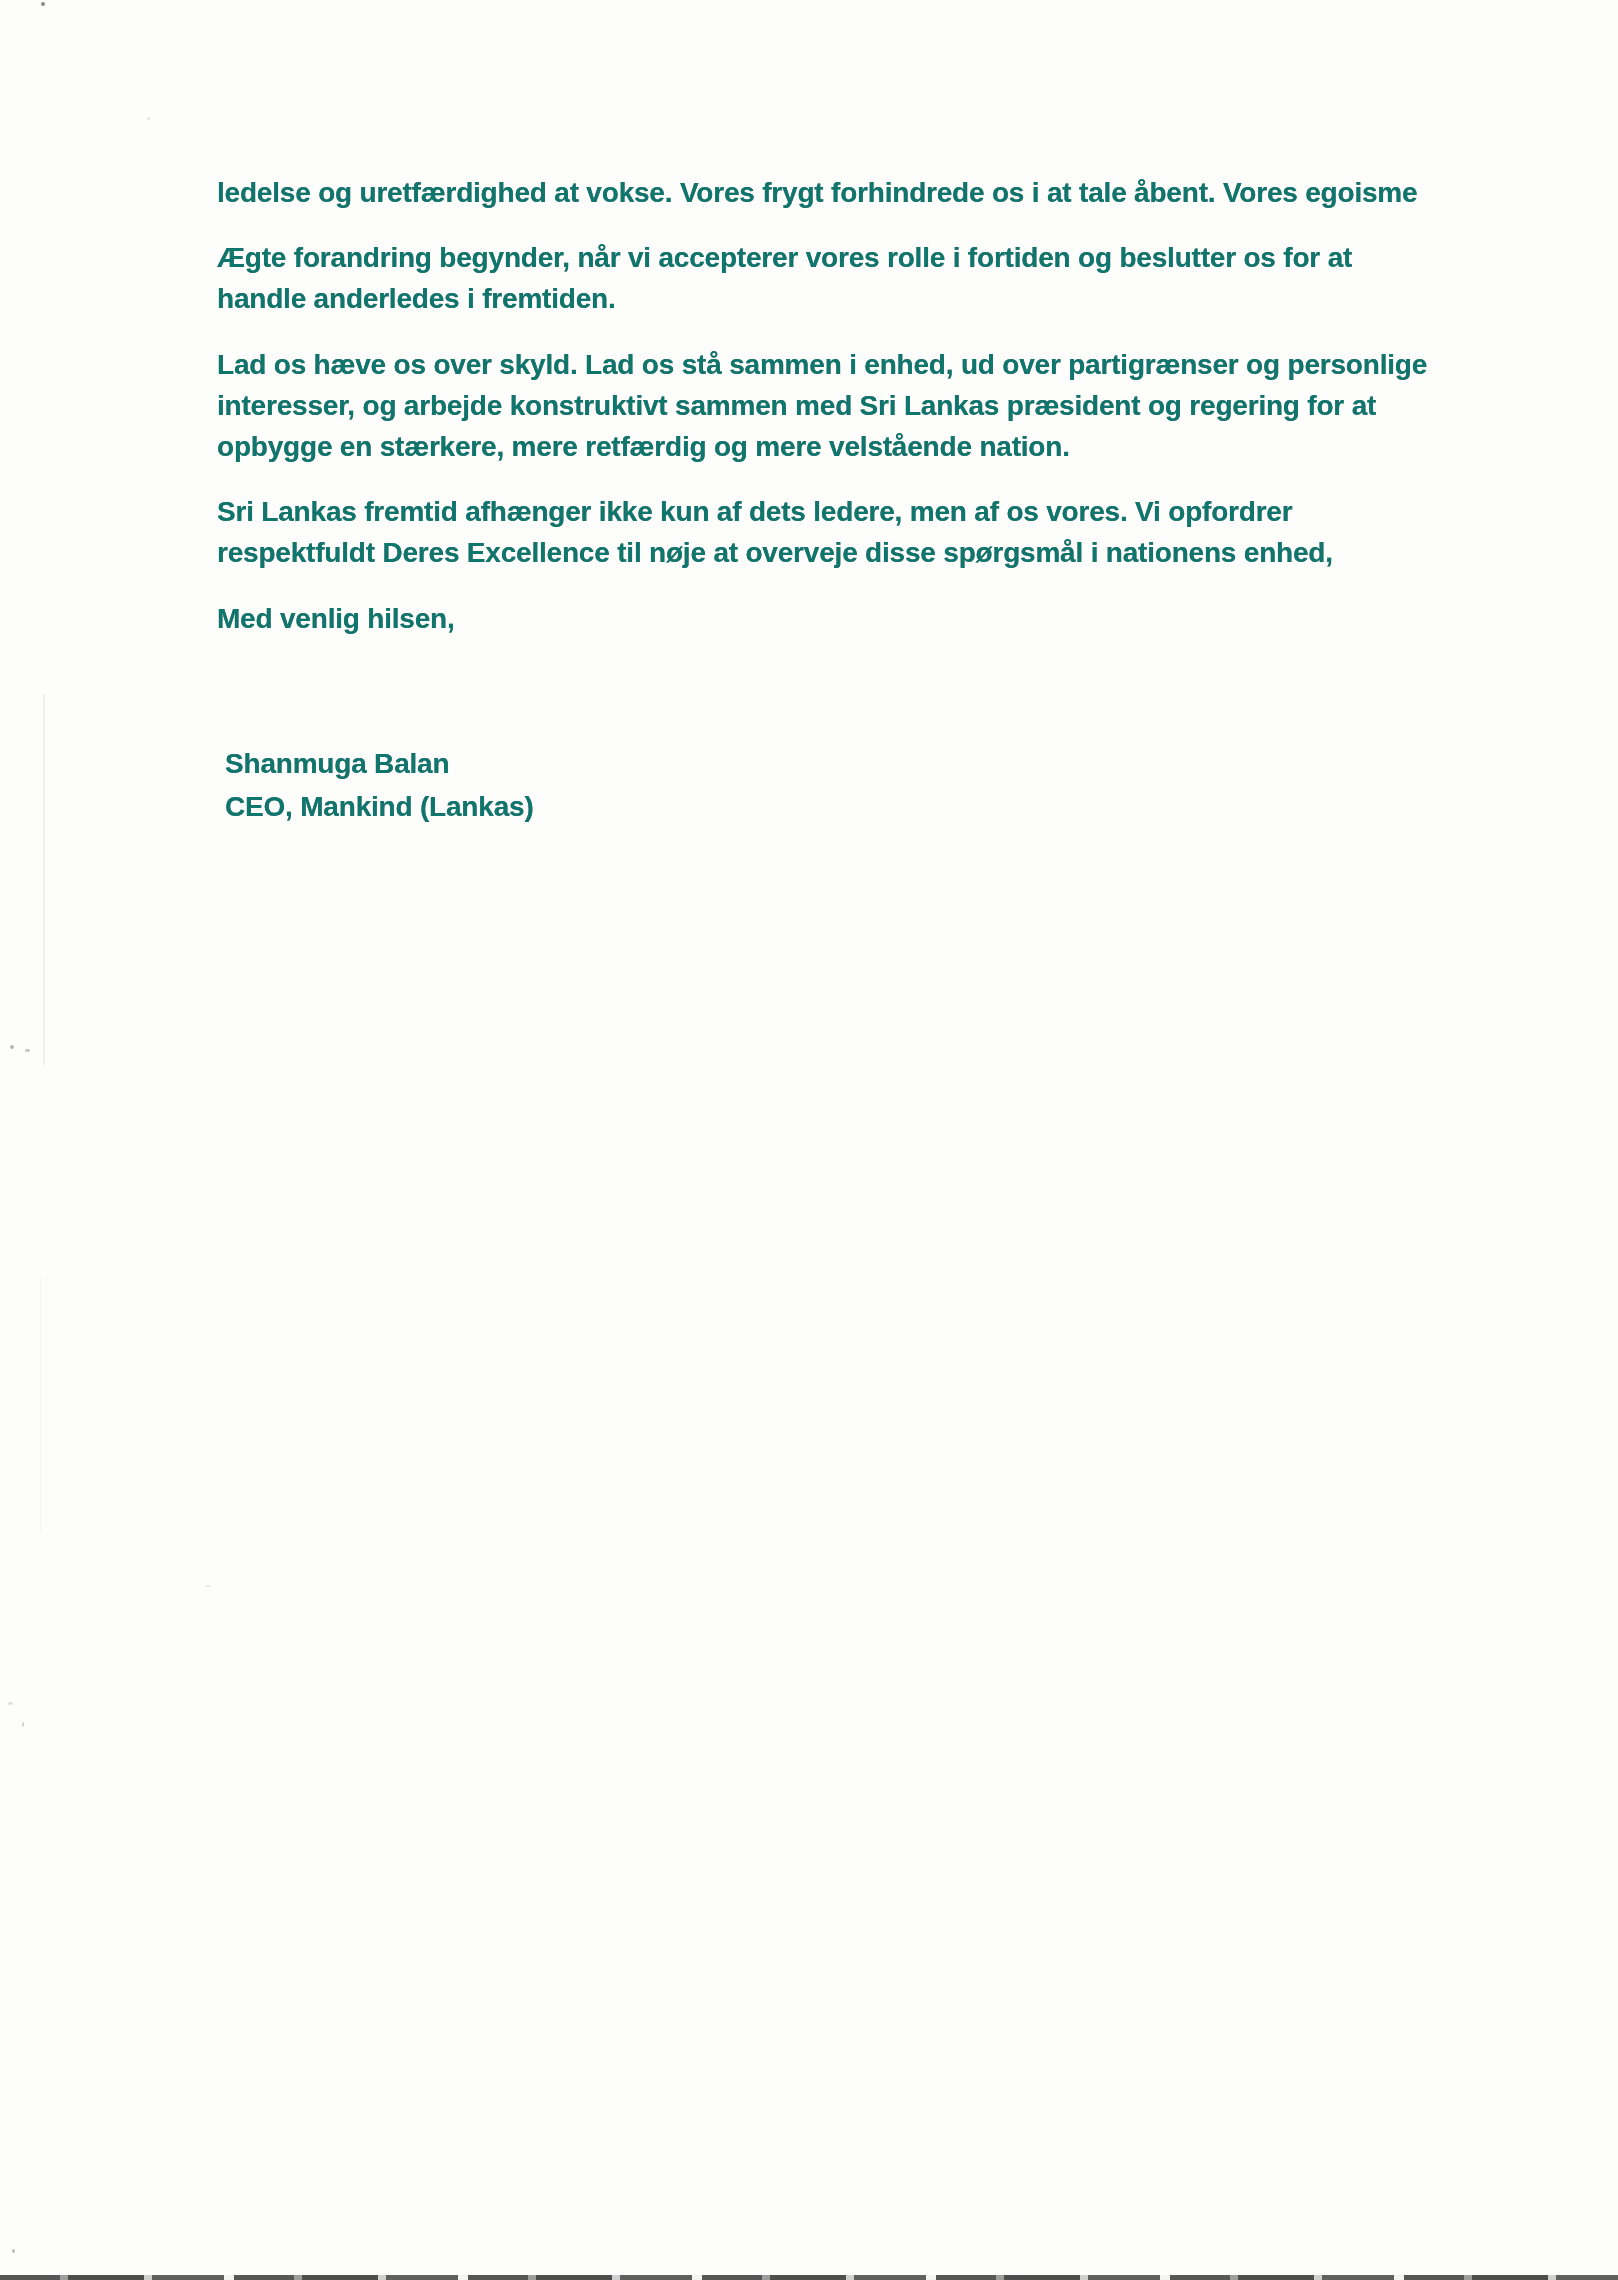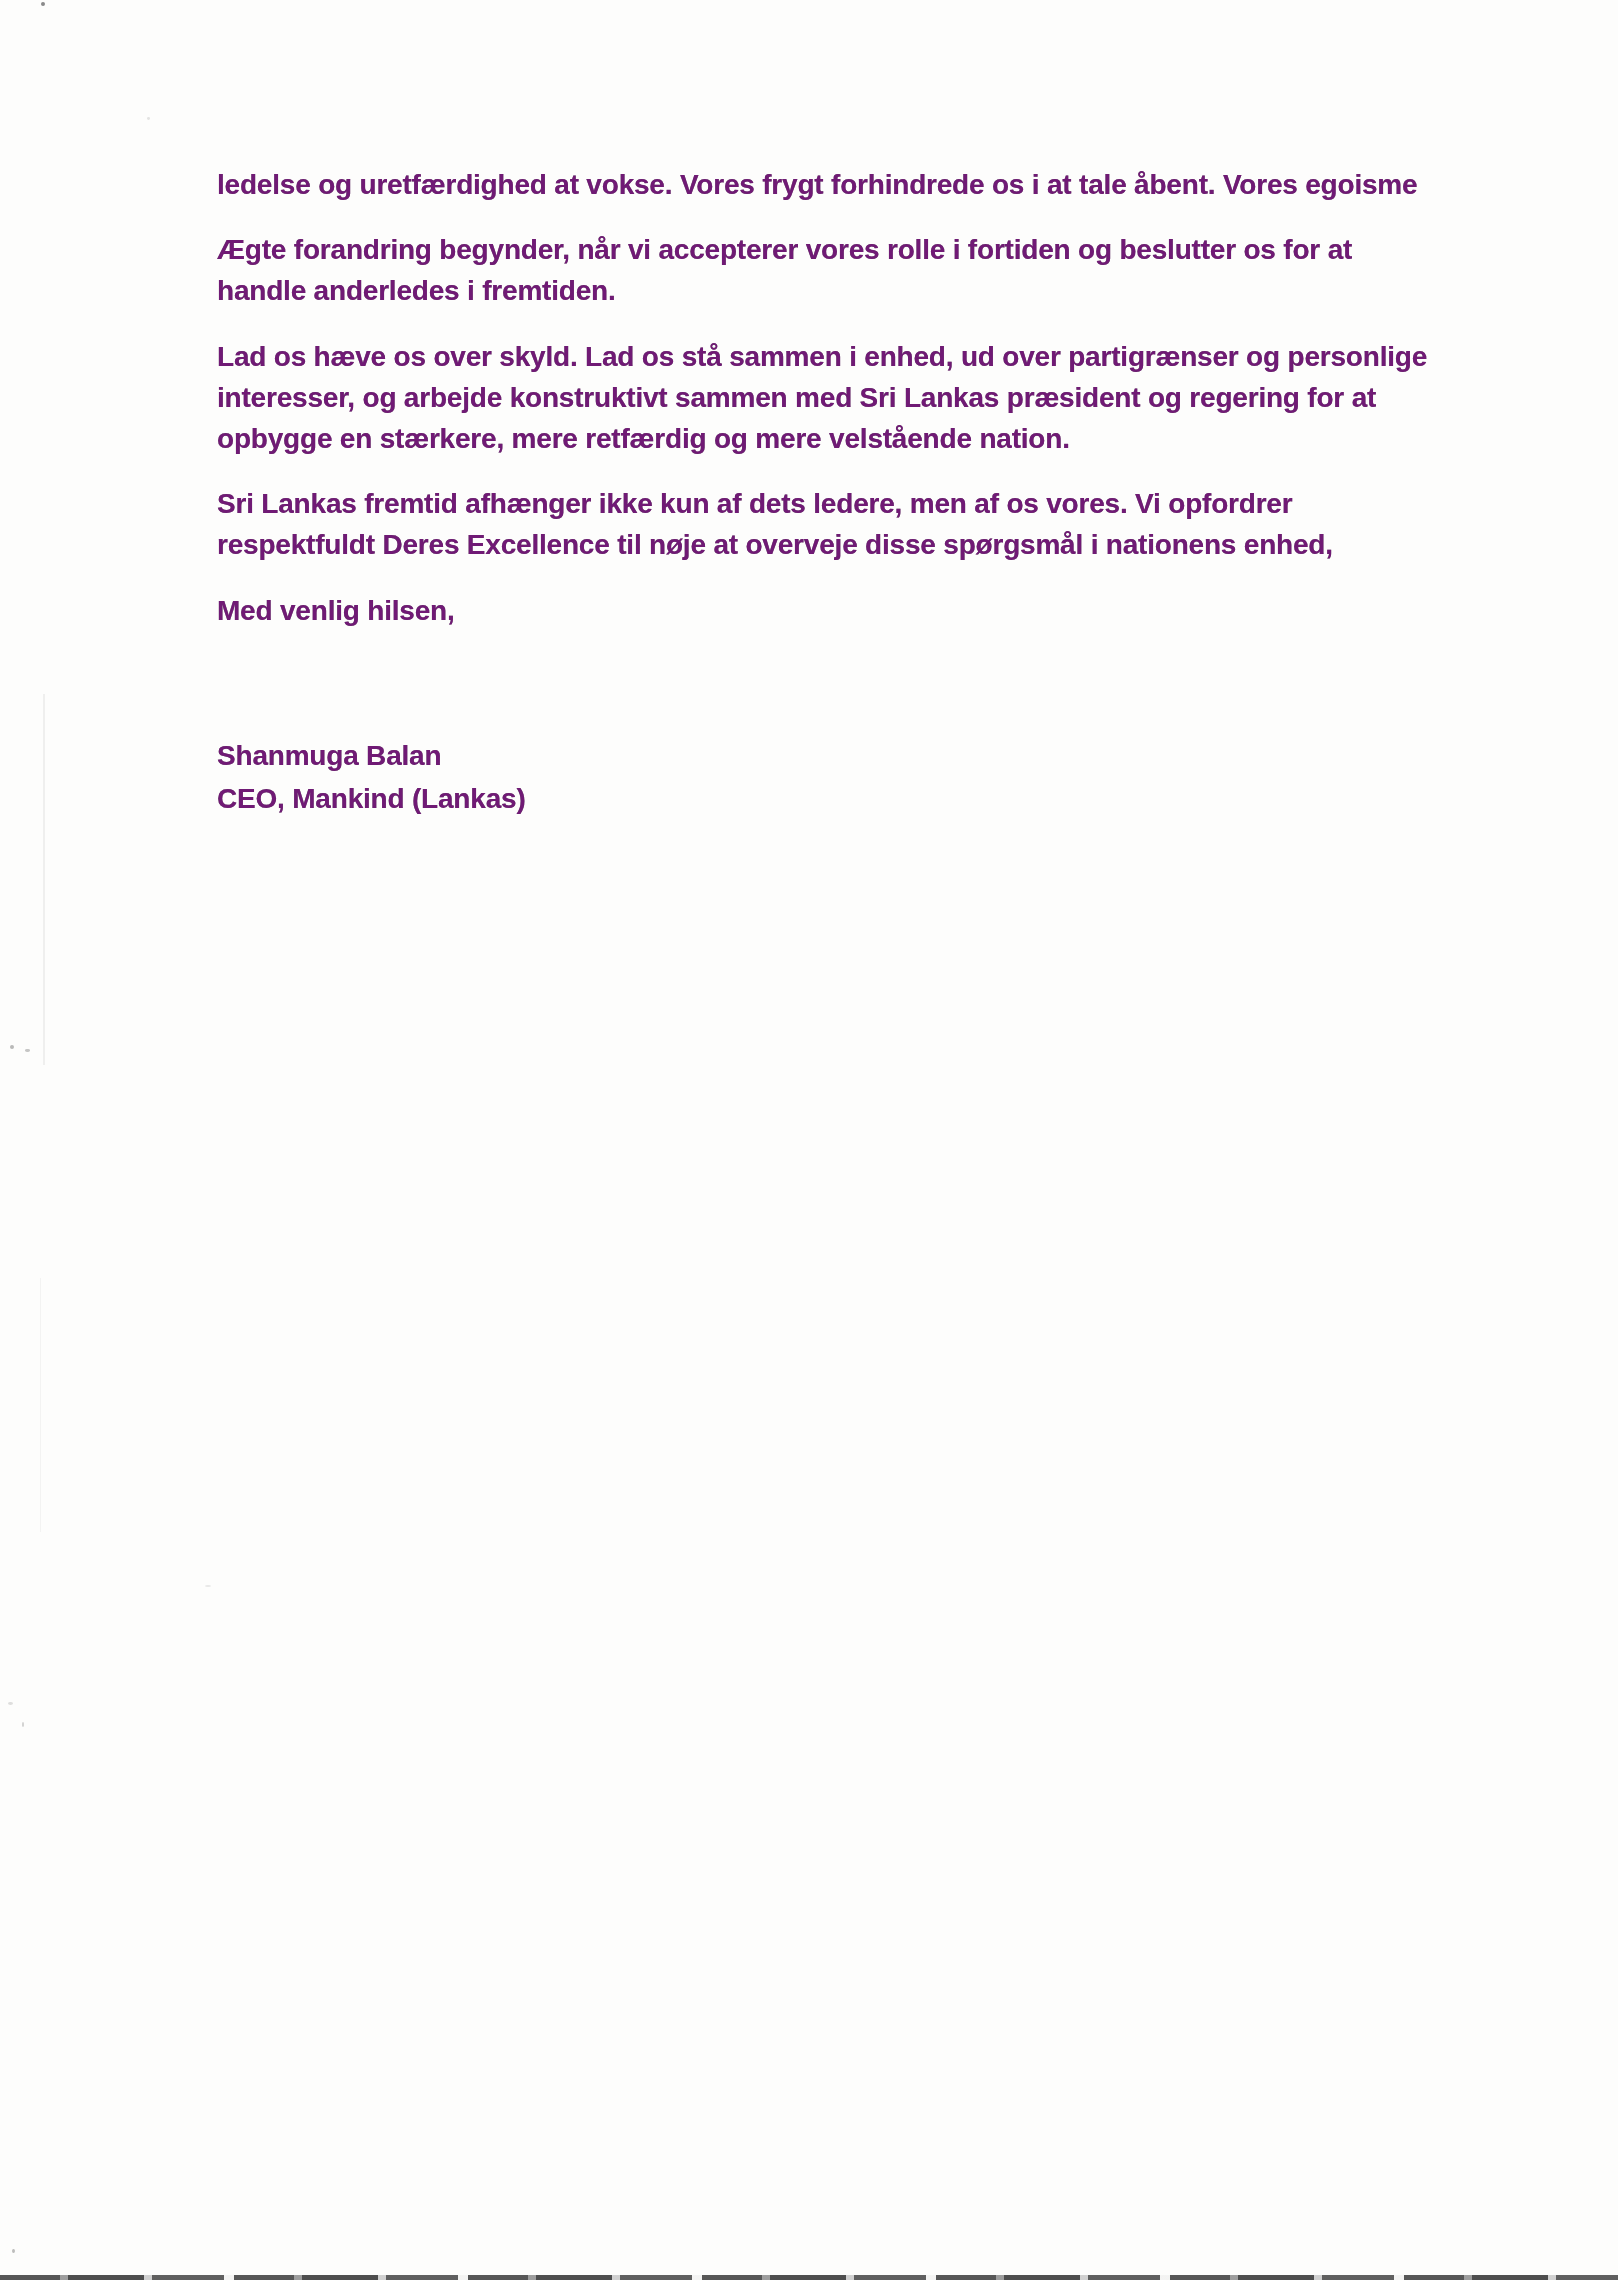--- a/index.html
+++ b/index.html
@@ -13,41 +13,42 @@
     width: 1619px;
     height: 2280px;
     margin: 0 auto;
     background: #fdfdfc;
     overflow: hidden;
     font-family: "Liberation Sans", "DejaVu Sans", sans-serif;
   }
   .letter-body {
     position: absolute;
     left: 217px;
-    top: 164px;
+    top: 172px;
     width: 1268px;
-    color: #701a75;
+    color: #0f766e;
     font-size: 28px;
     font-weight: 700;
     line-height: 41px;
     letter-spacing: -0.2px;
     
     text-shadow: 0 0 0.6px rgba(20,20,20,0.55);
   }
   .paragraph {
     margin: 0 0 24.4px 0;
   }
   .line {
     white-space: nowrap;
   }
   .closing {
     margin: 0 0 103px 0;
   }
   .signature-block .line {
     line-height: 43px;
+    margin-left: 8px;
   }
   
   .scan-bottom-edge {
     position: absolute;
     left: 0;
     bottom: 0;
     width: 100%;
     height: 4.9px;
     background: repeating-linear-gradient(
       90deg,

